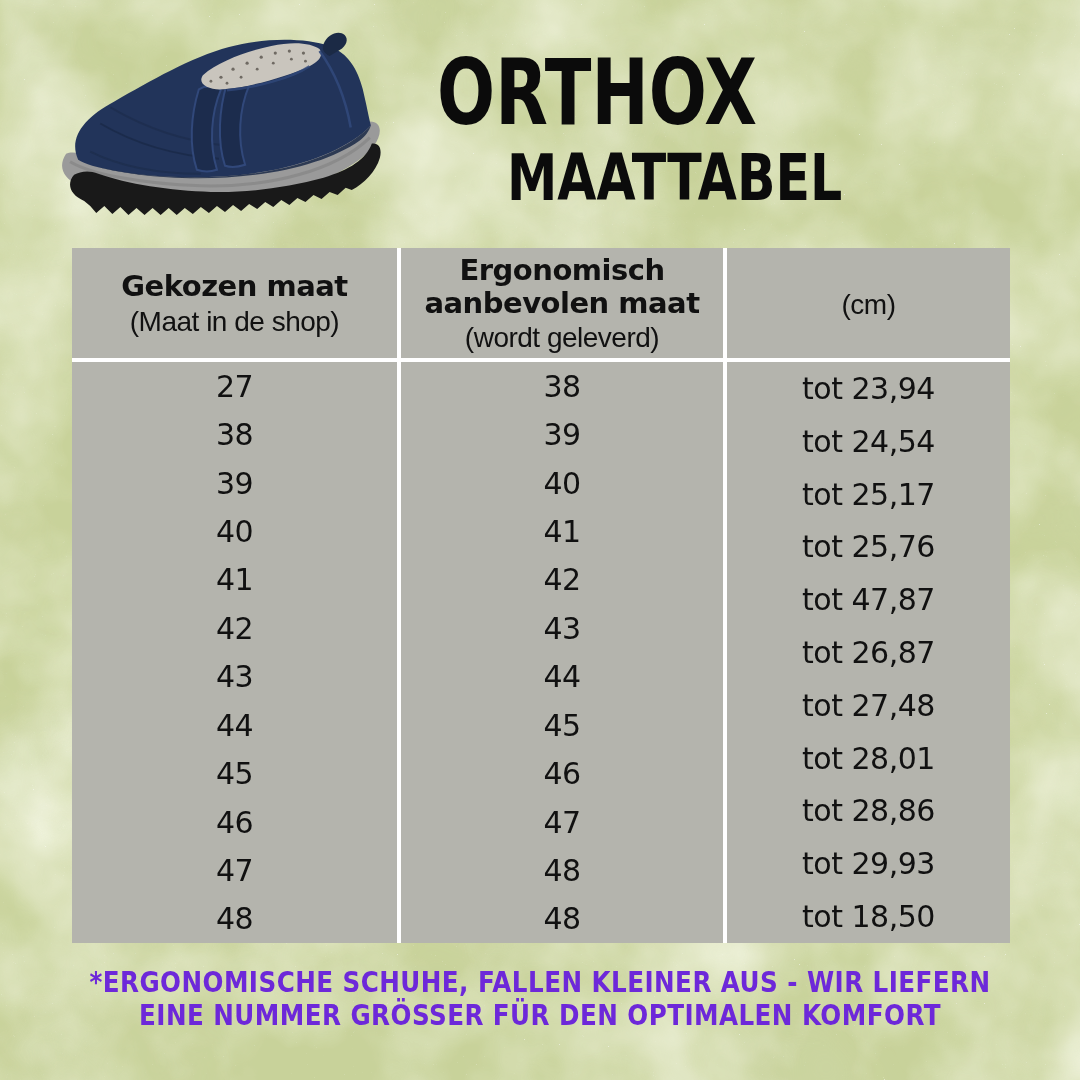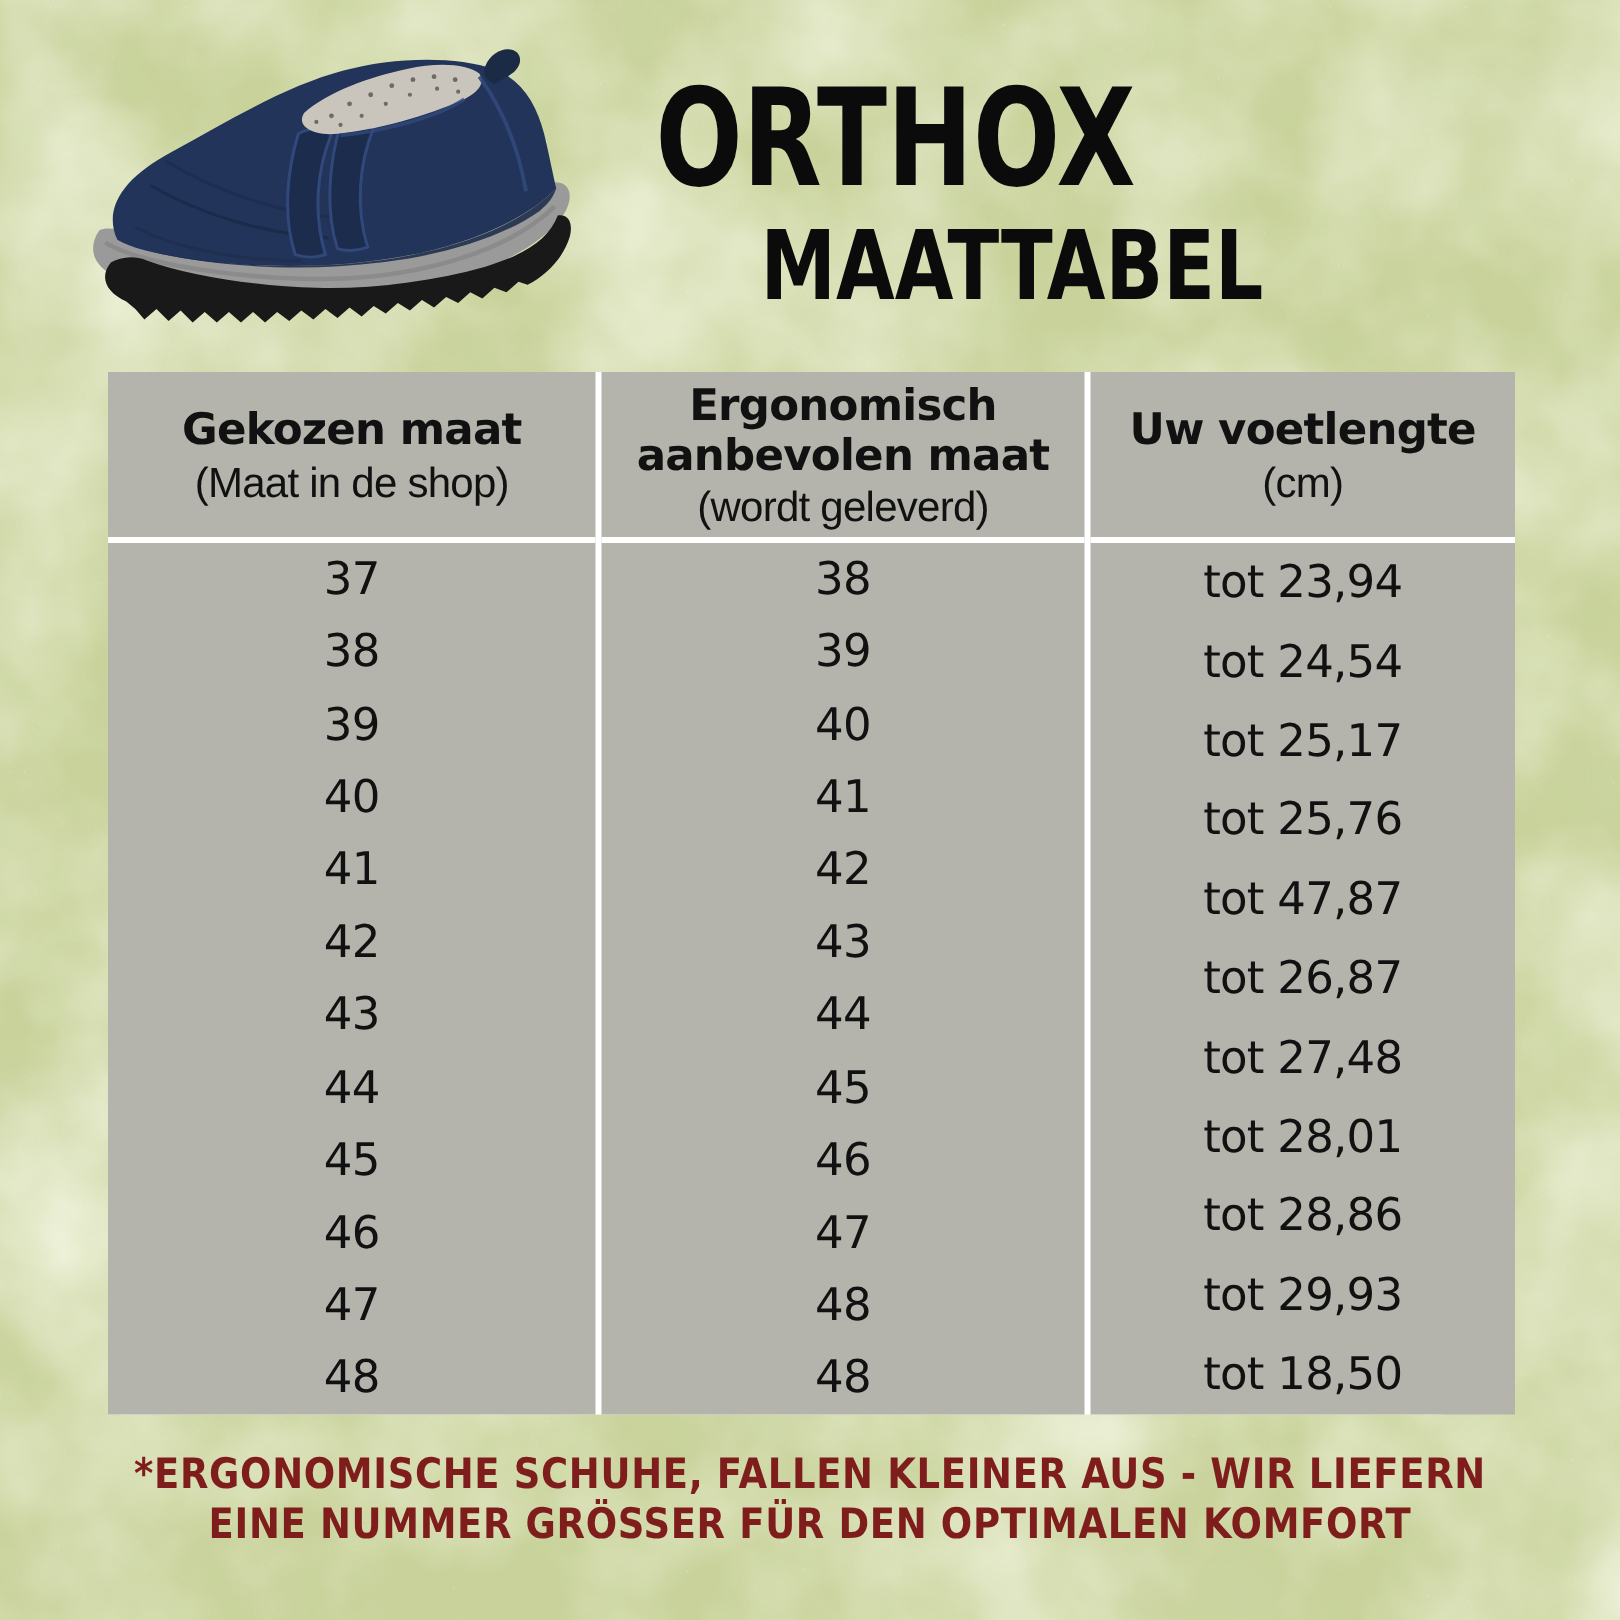--- a/index.html
+++ b/index.html
@@ -44,21 +44,21 @@
   .th .t{font-size:29px;font-weight:bold;letter-spacing:-0.5px;}
   .th .s{font-size:28px;font-weight:normal;font-family:"Liberation Sans",sans-serif;letter-spacing:-0.5px;margin-top:2px;}
   .td{
     flex:1;display:flex;align-items:center;justify-content:center;
     font-size:30px;letter-spacing:-0.5px;
   }
 
   
   .footnote{
     position:absolute;left:0;top:966px;width:1080px;text-align:center;
-    font-weight:bold;color:#7f1d1d;
+    font-weight:bold;color:#6d28d9;
   }
   .footnote .line{
     font-size:28px;line-height:33px;white-space:nowrap;
     transform:scaleX(0.88);transform-origin:50% 50%;
     letter-spacing:0.5px;
   }
 </style>
 </head>
 <body>
 
@@ -149,21 +149,21 @@
 
   <div class="brand-title">ORTHOX</div>
   <div class="table-title">MAATTABEL</div>
 
   <div class="size-table">
     <div class="col">
       <div class="th">
         <div class="t">Gekozen maat</div>
         <div class="s">(Maat in de shop)</div>
       </div>
-    <div class="td">37</div>
+    <div class="td">27</div>
         <div class="td">38</div>
         <div class="td">39</div>
         <div class="td">40</div>
         <div class="td">41</div>
         <div class="td">42</div>
         <div class="td">43</div>
         <div class="td">44</div>
         <div class="td">45</div>
         <div class="td">46</div>
         <div class="td">47</div>
@@ -182,21 +182,20 @@
         <div class="td">43</div>
         <div class="td">44</div>
         <div class="td">45</div>
         <div class="td">46</div>
         <div class="td">47</div>
         <div class="td">48</div>
         <div class="td">48</div>
       </div>
     <div class="col">
       <div class="th">
-        <div class="t">Uw voetlengte</div>
         <div class="s">(cm)</div>
       </div>
         <div class="td">tot 23,94</div>
         <div class="td">tot 24,54</div>
         <div class="td">tot 25,17</div>
         <div class="td">tot 25,76</div>
         <div class="td">tot 47,87</div>
         <div class="td">tot 26,87</div>
         <div class="td">tot 27,48</div>
         <div class="td">tot 28,01</div>

